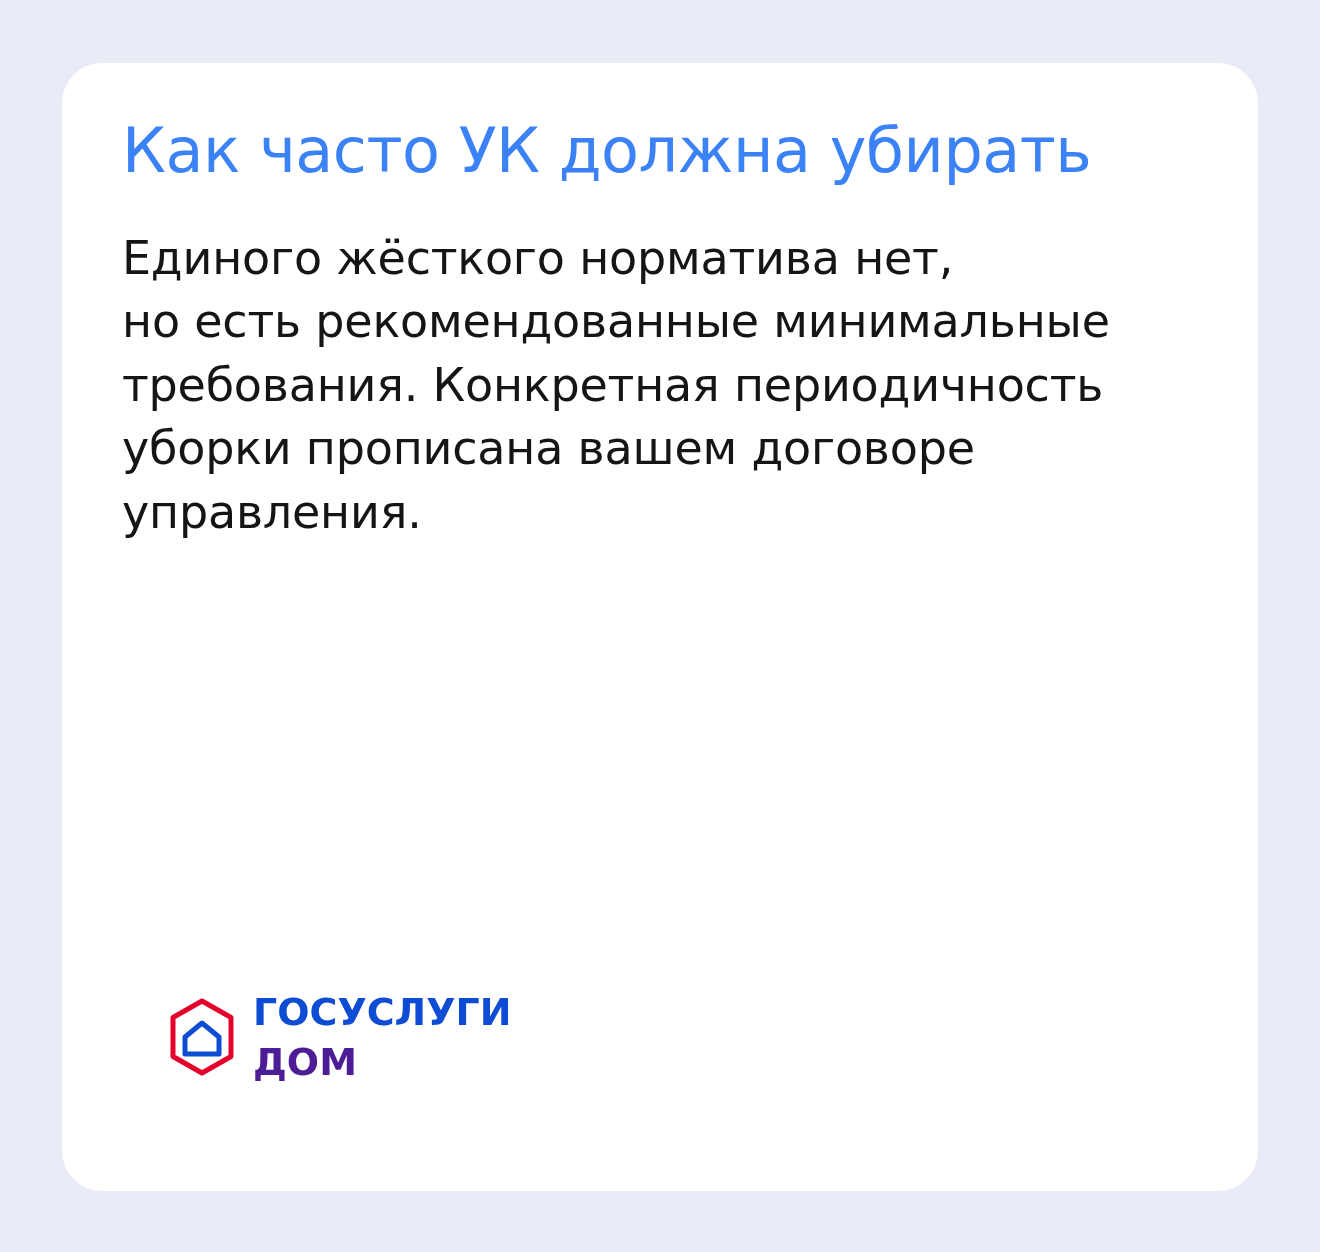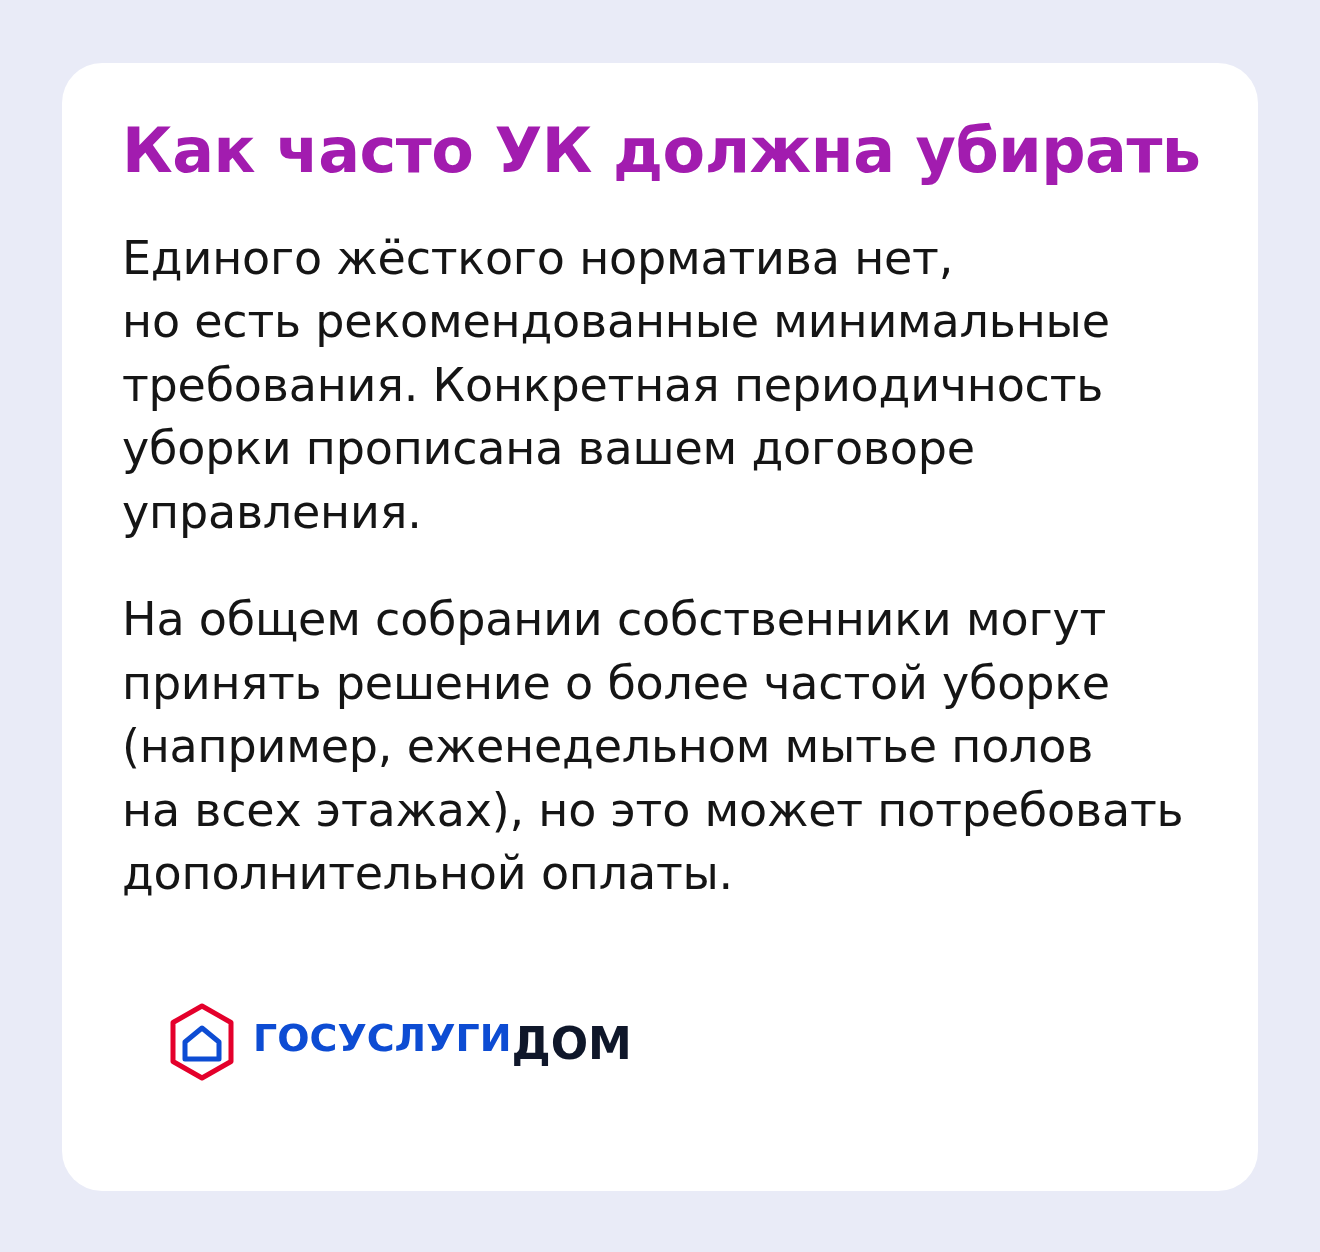--- a/index.html
+++ b/index.html
@@ -28,24 +28,24 @@
     width: 1196px;
     height: 1128px;
     background: #ffffff;
     border-radius: 40px;
     box-sizing: border-box;
     padding: 55px 60px 0 60px;
   }
 
   .card-title {
     font-family: "DejaVu Sans", sans-serif;
-    font-weight: bold;
+    font-weight: normal;
     font-size: 62px;
     line-height: 1.08;
-    color: #a21caf;
+    color: #3b82f6;
     letter-spacing: -0.5px;
     margin: 0 0 42px 0;
     white-space: nowrap;
   }
 
   .para {
     font-family: "DejaVu Sans", sans-serif;
     font-size: 46px;
     line-height: 1.38;
     color: #151515;
@@ -64,60 +64,56 @@
   }
 
   .logo-mark {
     width: 74px;
     height: 78px;
     display: block;
   }
 
   .logo-text {
     display: flex;
+    flex-direction: column;
     justify-content: flex-end;
     line-height: 1;
   }
 
   .logo-text .line1 {
     font-family: "DejaVu Sans", sans-serif;
     font-weight: bold;
     font-size: 38px;
     color: #0d4cd3;
     letter-spacing: 0px;
   }
 
   .logo-text .line2 {
     font-family: "DejaVu Sans", sans-serif;
     font-weight: bold;
-    font-size: 44px;
-    color: #0f172a;
+    font-size: 38px;
+    color: #4c1d95;
     letter-spacing: 0px;
-    margin-top: 3px;
+    margin-top: 12px;
   }
 </style>
 </head>
 <body>
 
 <div class="page">
 
   <div class="card">
 
     <h1 class="card-title">Как часто УК должна убирать</h1>
 
     <p class="para">Единого жёсткого норматива нет,
 но есть рекомендованные минимальные
 требования. Конкретная периодичность
 уборки прописана вашем договоре управления.</p>
 
-    <p class="para">На общем собрании собственники могут
-принять решение о более частой уборке
-(например, еженедельном мытье полов
-на всех этажах), но это может потребовать
-дополнительной оплаты.</p>
 
     <div class="logo-block">
       <span class="logo-mark">
         <svg viewBox="0 0 74 78" width="74" height="78" xmlns="http://www.w3.org/2000/svg">
           <path d="M37 3 L66 19.5 L66 58.5 L37 75 L8 58.5 L8 19.5 Z" fill="none" stroke="#e4002b" stroke-width="5" stroke-linejoin="round"></path>
           <path d="M37 25 L54 39 L54 56 L20 56 L20 39 Z" fill="none" stroke="#0d4cd3" stroke-width="5" stroke-linejoin="round"></path>
         </svg>
       </span>
       <span class="logo-text">
         <span class="line1">ГОСУСЛУГИ</span>

